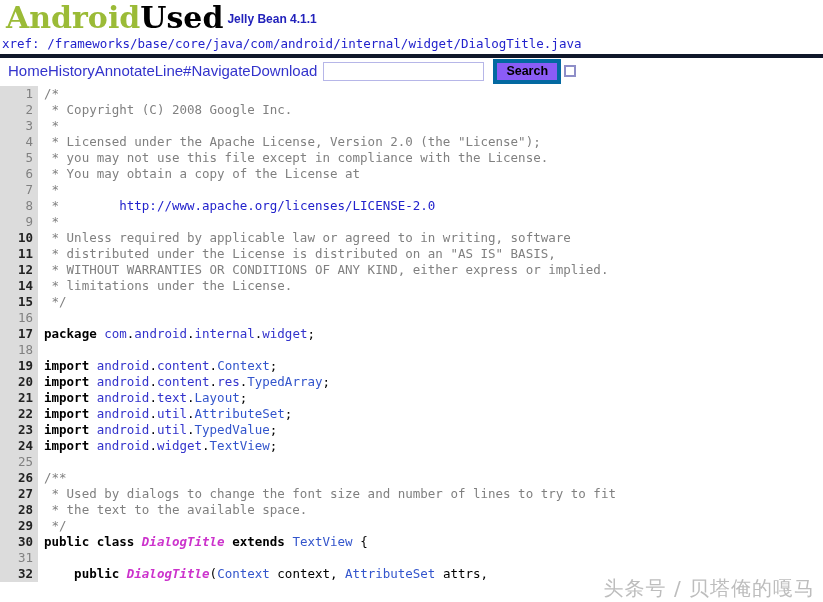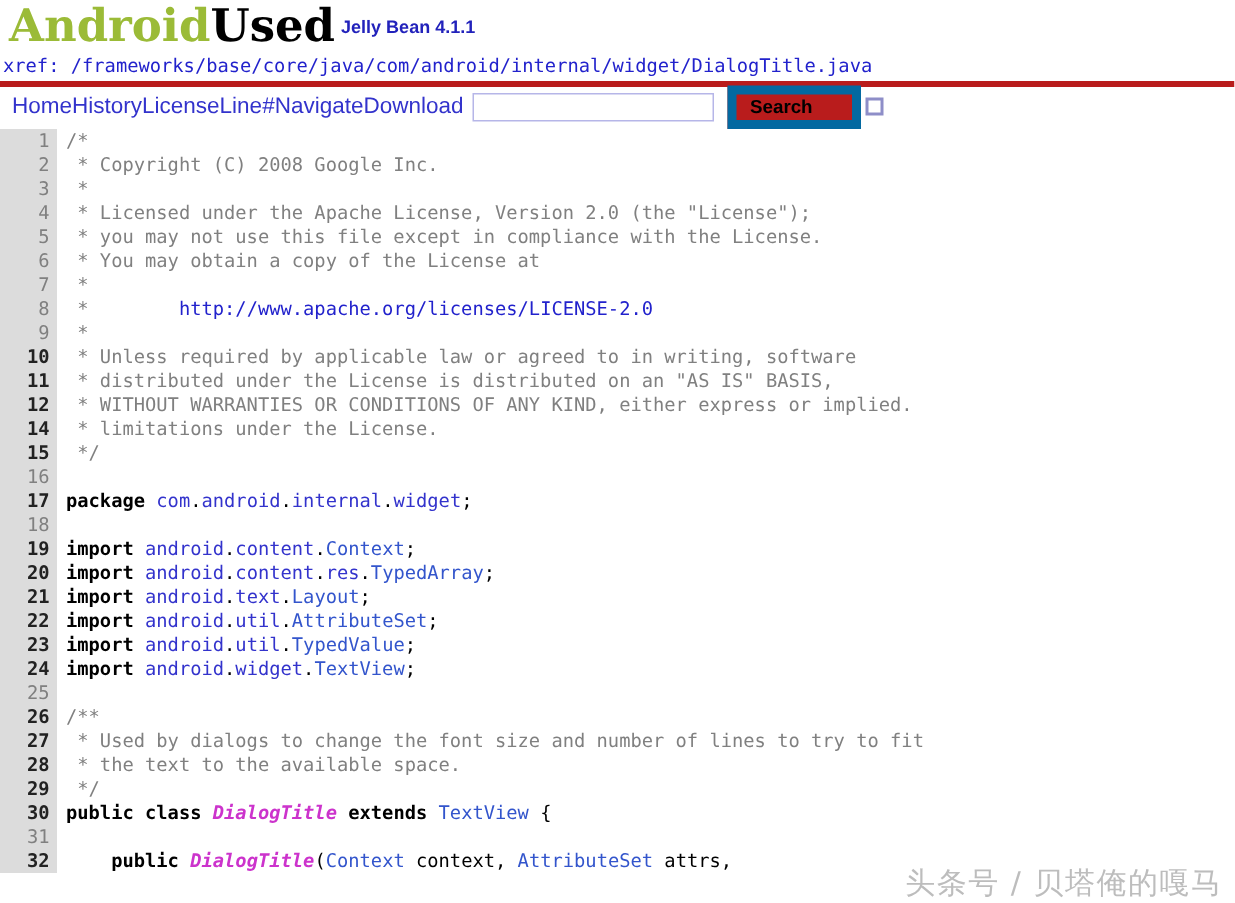--- a/index.html
+++ b/index.html
@@ -43,21 +43,21 @@
     color: #2222bb;
     font-size: 12px;
     font-weight: bold;
     font-family: "Liberation Sans", sans-serif;
     vertical-align: 5px;
     margin-left: 4px;
   }
 
   
   #xrefbar {
-    border-bottom: 4px solid #b91c1c;
+    border-bottom: 4px solid #0f172a;
     padding: 0 0 2px 2px;
     font-family: "DejaVu Sans Mono", monospace;
     font-size: 12.5px;
     line-height: 16px;
     white-space: nowrap;
     color: #2222cc;
   }
   #xrefbar .xref-label { color: #2222cc; }
   #xrefbar .xref-path  { color: #2222cc; }
 
@@ -84,27 +84,27 @@
     height: 15px;
     border: 1px solid #b6b6e8;
     background: #ffffff;
     font-size: 12px;
     font-family: "Liberation Sans", sans-serif;
     padding: 1px 2px;
     outline: none;
   }
   #search-button {
     margin-left: 9px;
-    background: #b91c1c;
-    border: 6px solid #0369a1;
+    background: #8b5cf6;
+    border: 4px solid #0369a1;
     color: #000000;
     font-size: 12.5px;
     font-weight: bold;
     font-family: "Liberation Sans", sans-serif;
-    padding: 1px 26px 2px 9px;
+    padding: 1px 9px 2px 9px;
     cursor: pointer;
   }
   #only-checkbox {
     margin-left: 3px;
     width: 12px;
     height: 12px;
     border: 2px solid #8e8ec8;
     background: #ffffff;
     display: inline-block;
     vertical-align: -2px;
@@ -183,21 +183,21 @@
 
 <div id="masthead">
   <span class="logo-line">
     <span class="logo-android">Android</span><span class="logo-xref">Used</span><span class="logo-version">Jelly Bean 4.1.1</span>
   </span>
 </div>
 
 <div id="xrefbar"><span class="xref-label">xref: </span><span class="xref-path">/frameworks/base/core/java/com/android/internal/widget/DialogTitle.java</span></div>
 
 <div id="menubar">
-  <span id="navlinks"><a class="navlink" href="#">Home</a><a class="navlink" href="#">History</a><a class="navlink" href="#">License</a><a class="navlink" href="#">Line#</a><a class="navlink" href="#">Navigate</a><a class="navlink" href="#">Download</a></span>
+  <span id="navlinks"><a class="navlink" href="#">Home</a><a class="navlink" href="#">History</a><a class="navlink" href="#">Annotate</a><a class="navlink" href="#">Line#</a><a class="navlink" href="#">Navigate</a><a class="navlink" href="#">Download</a></span>
   <input id="search-input" type="text" placeholder="" style="">
   <button id="search-button">Search</button>
   <span id="only-checkbox"></span>
 </div>
 
 <div id="codearea">
     <div class="code-row">
       <span class="lineno">1</span>
       <span class="codetext"><span class="c">/*</span></span>
     </div>

